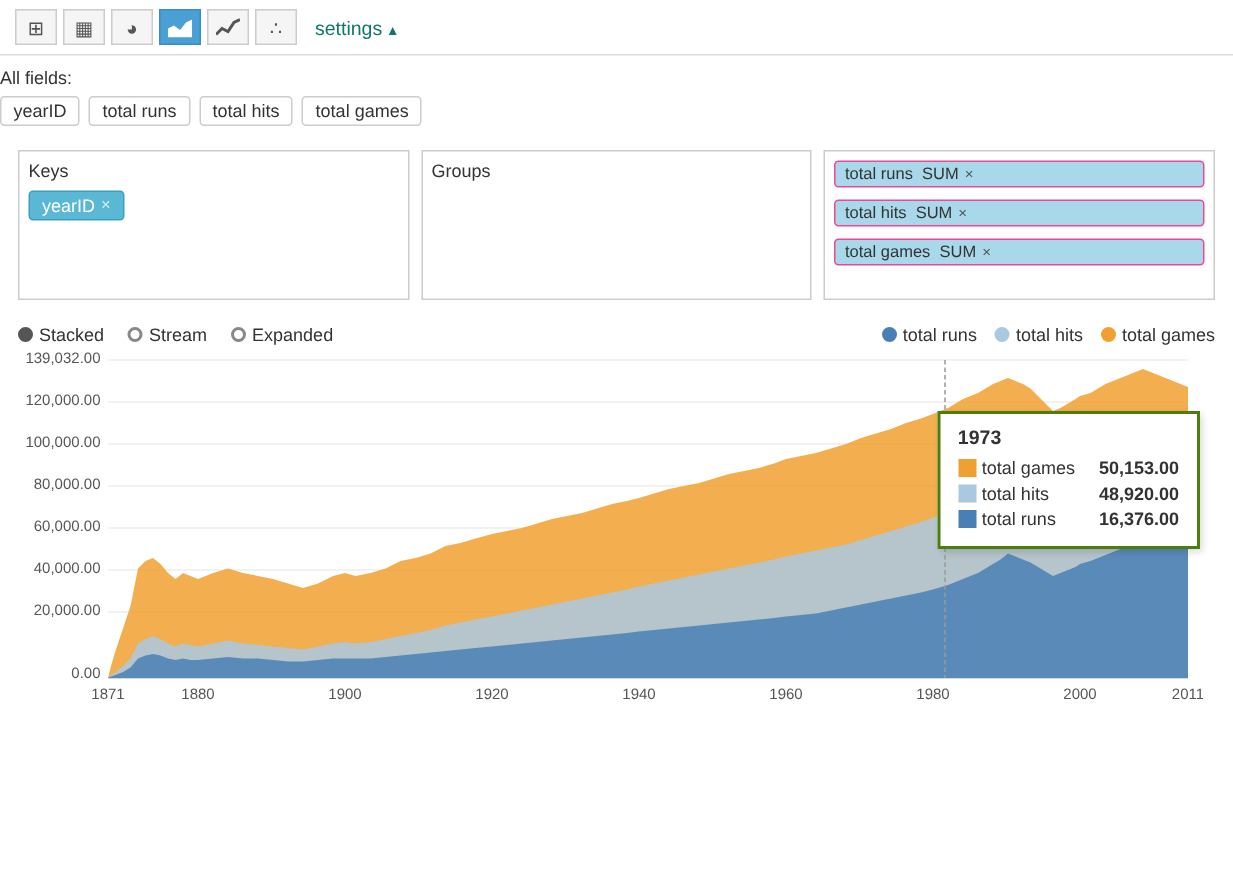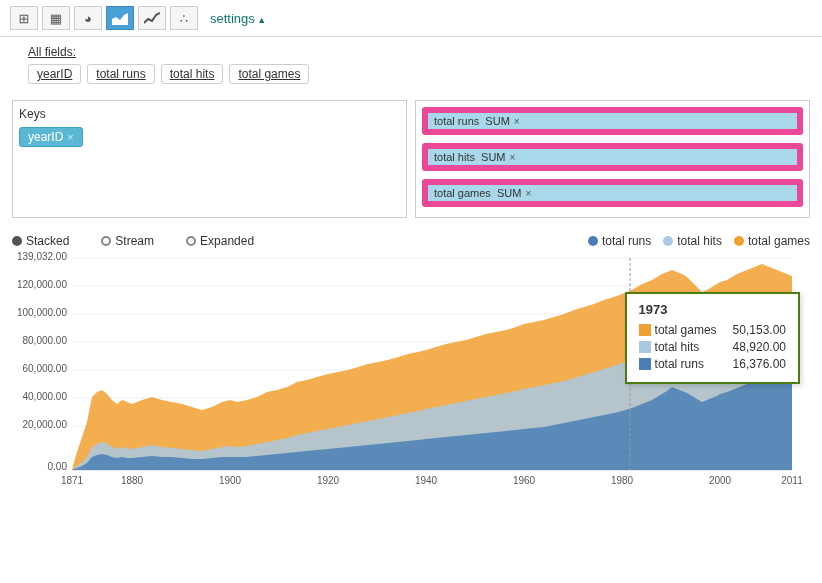--- a/index.html
+++ b/index.html
@@ -6,56 +6,56 @@
     body { font-family: Arial, sans-serif; font-size: 12px; background: #fff; color: #333; width: 822px; height: 583px; overflow: hidden; }
 
     
     .toolbar { display: flex; align-items: center; padding: 6px 10px; border-bottom: 1px solid #ddd; gap: 4px; }
     .tool-btn { width: 28px; height: 24px; border: 1px solid #ccc; background: #f5f5f5; cursor: pointer; display: flex; align-items: center; justify-content: center; font-size: 13px; color: #555; }
     .tool-btn.active { background: #4a9fd4; color: #fff; border-color: #3a8fc0; }
     .settings-link { color: #0f766e; margin-left: 8px; font-size: 13px; cursor: pointer; text-decoration: none; }
     .settings-link::after { content: ' ▲'; font-size: 9px; }
 
     
-    .fields-section { padding: 8px 28px; text-decoration: underline; }
+    .fields-section { padding: 8px 0; }
     .fields-label { font-size: 12px; margin-bottom: 5px; }
     .field-tags { display: flex; gap: 6px; flex-wrap: wrap; }
     .field-tag { border: 1px solid #ccc; padding: 2px 8px; border-radius: 3px; font-size: 12px; cursor: pointer; background: #fff; }
 
     
     .config-area { display: flex; padding: 8px 12px; gap: 0; }
     .config-panel { flex: 1; border: 1px solid #ccc; margin-right: 8px; min-height: 100px; padding: 6px; }
     .config-panel:last-child { margin-right: 0; }
     .config-panel-title { font-size: 12px; font-weight: normal; margin-bottom: 6px; color: #333; }
-    .value-tag { display: inline-flex; align-items: center; background: #a8d8ea; border: 6px solid #ec4899; padding: 2px 6px; border-radius: 3px; font-size: 11px; margin-bottom: 4px; color: #333; }
+    .value-tag { display: inline-flex; align-items: center; background: #a8d8ea; border: 1px solid #ec4899; padding: 2px 6px; border-radius: 3px; font-size: 11px; margin-bottom: 4px; color: #333; }
     .value-tag .remove { margin-left: 4px; cursor: pointer; color: #555; font-size: 10px; }
     .key-tag { display: inline-flex; align-items: center; background: #5bb8d4; border: 1px solid #3a9fc0; padding: 2px 8px; border-radius: 3px; font-size: 12px; color: #fff; }
     .key-tag .remove { margin-left: 4px; cursor: pointer; color: #d0eef8; font-size: 11px; }
 
     
     .chart-container { padding: 8px 12px 4px 12px; position: relative; }
-    .chart-controls { display: flex; align-items: center; gap: 32px; margin-bottom: 4px; }
+    .chart-controls { display: flex; align-items: center; gap: 16px; margin-bottom: 4px; }
     .radio-option { display: flex; align-items: center; gap: 4px; font-size: 12px; cursor: pointer; }
     .radio-dot { width: 10px; height: 10px; border-radius: 50%; border: 2px solid #888; display: inline-block; }
     .radio-dot.filled { background: #555; border-color: #555; }
     .legend-items { display: flex; align-items: center; gap: 12px; margin-left: auto; }
     .legend-item { display: flex; align-items: center; gap: 4px; font-size: 12px; }
     .legend-dot { width: 10px; height: 10px; border-radius: 50%; }
 
     
     .chart-wrapper { position: relative; }
     svg.area-chart { display: block; }
 
     
     .tooltip-box { position: absolute; top: 40px; right: 10px; background: #fff; border: 2px solid #4d7c0f; padding: 8px 12px; font-size: 12px; min-width: 160px; box-shadow: 2px 2px 5px rgba(0,0,0,0.15); }
     .tooltip-year { font-weight: bold; margin-bottom: 6px; font-size: 13px; }
     .tooltip-row { display: flex; justify-content: space-between; gap: 16px; margin-bottom: 3px; align-items: center; }
     .tooltip-color { width: 12px; height: 12px; display: inline-block; margin-right: 4px; }
     .tooltip-label { display: flex; align-items: center; }
-    .tooltip-value { font-weight: normal; }
+    .tooltip-value { font-weight: bold; }
   </style>
 </head>
 <body>
 
 <div class="toolbar">
   <button class="tool-btn" title="grid">⊞</button>
   <button class="tool-btn" title="bar">▦</button>
   <button class="tool-btn" title="pie">◕</button>
   <button class="tool-btn active" title="area">
     <svg width="16" height="14" viewBox="0 0 16 14">
@@ -84,20 +84,23 @@
 <div class="config-area">
 
   <div class="config-panel">
     <div class="config-panel-title">Keys</div>
     <span class="key-tag">
       <span>yearID</span>
       <span class="remove">×</span>
     </span>
   </div>
 
+  <div class="config-panel">
+    <div class="config-panel-title">Groups</div>
+  </div>
 
   <div class="config-panel">
     <div style="display:flex;flex-direction:column;gap:4px;">
       <span class="value-tag">
         <span>total runs &nbsp;SUM</span>
         <span class="remove">×</span>
       </span>
       <span class="value-tag">
         <span>total hits &nbsp;SUM</span>
         <span class="remove">×</span>

